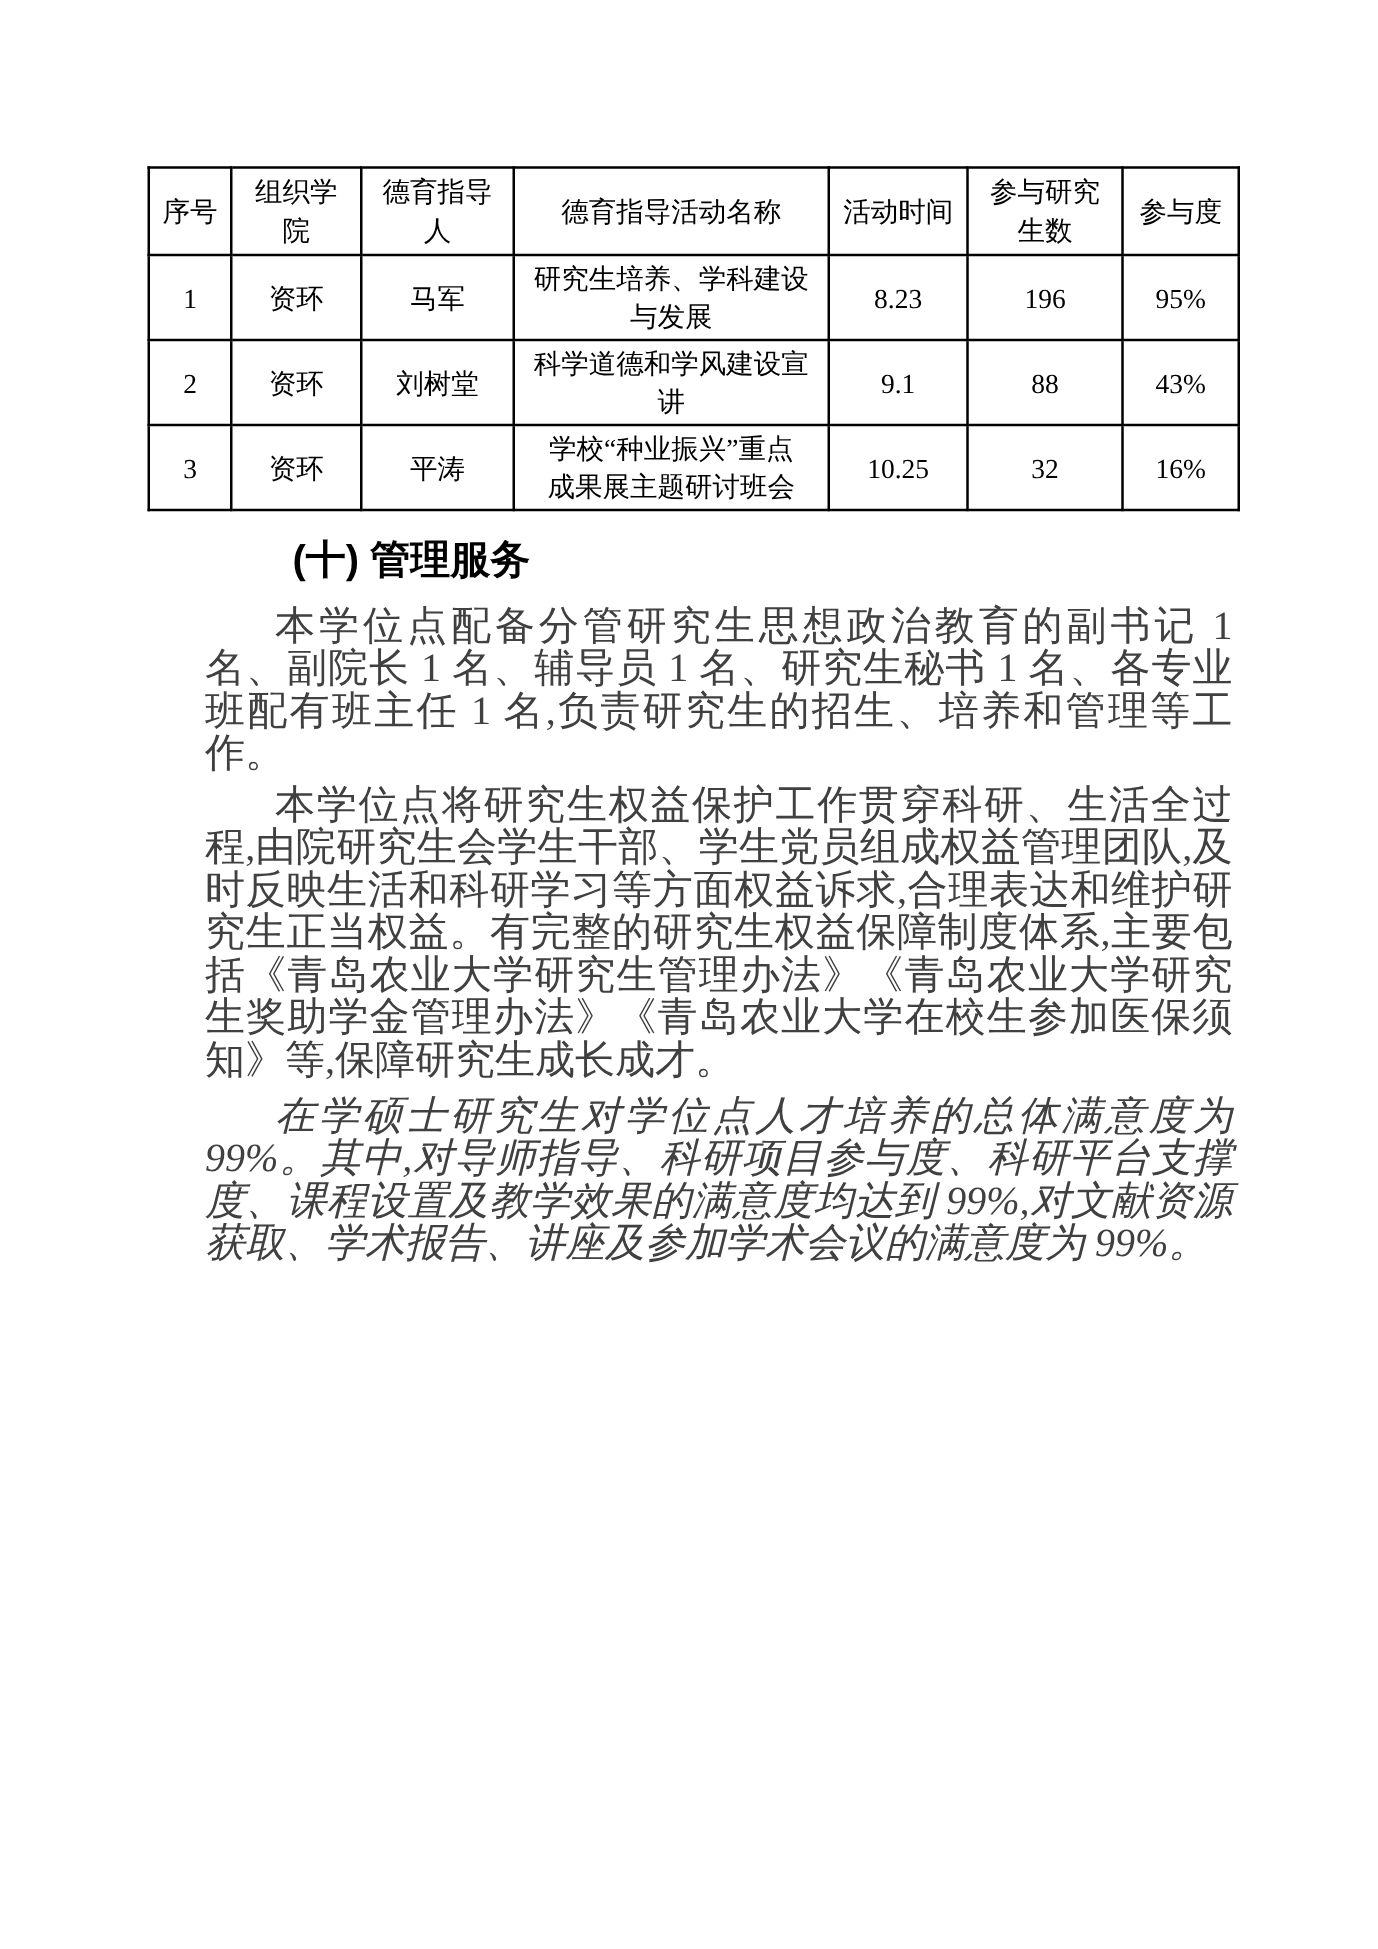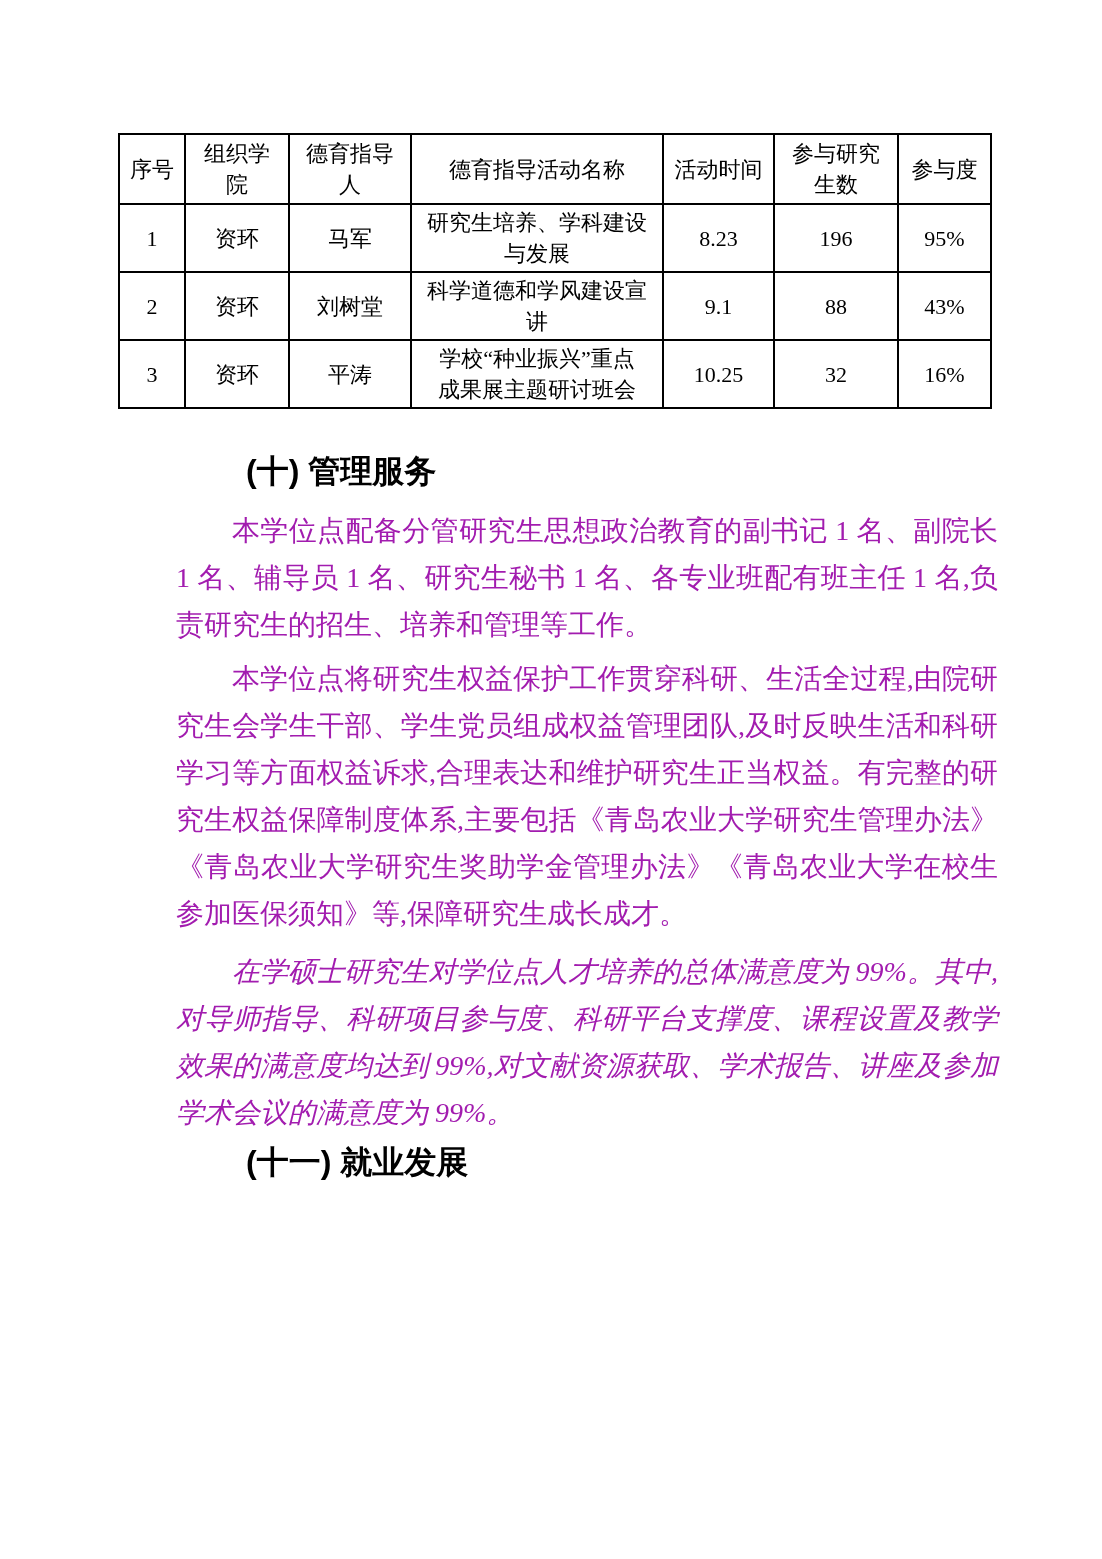--- a/index.html
+++ b/index.html
@@ -40,40 +40,39 @@
     box-sizing: border-box;
     font-family: "Liberation Serif", "DejaVu Serif", serif;
   }
   .doc-table thead tr { height: 70px; }
   .doc-table tbody tr { height: 67px; }
 
   
   .text-block {
     position: absolute;
     left: 164px;
-    top: 448px;
+    top: 424px;
     width: 822px;
-    margin-left: 12px;
   }
   .section-heading {
     margin: 0;
     padding-left: 70px;
     font-family: "Liberation Sans", "DejaVu Sans", sans-serif;
     font-weight: bold;
     font-size: 32px;
     line-height: 47px;
     color: #000000;
   }
   .body-par {
     margin: 0;
-    font-size: 28px;
-    line-height: 47px;
+    font-size: 32px;
+    line-height: 34px;
     text-align: justify;
     text-indent: 56px;
-    color: #a21caf;
+    color: #404040;
   }
   .par-1 { margin-top: 12px; }
   .par-2 { margin-top: 7px; }
   .par-3 { margin-top: 11px; font-style: italic; }
   .heading-2 { margin-top: 3px; }
   .par-4 { margin-top: 5px; }
 
   
   .page-number {
     position: absolute;
@@ -148,18 +147,17 @@
         <td>16%</td>
       </tr>
     </tbody>
   </table>
 
   <div class="text-block">
     <h2 class="section-heading heading-1">(十) 管理服务</h2>
     <p class="body-par par-1">本学位点配备分管研究生思想政治教育的副书记 1 名、副院长 1 名、辅导员 1 名、研究生秘书 1 名、各专业班配有班主任 1 名,负责研究生的招生、培养和管理等工作。</p>
     <p class="body-par par-2">本学位点将研究生权益保护工作贯穿科研、生活全过程,由院研究生会学生干部、学生党员组成权益管理团队,及时反映生活和科研学习等方面权益诉求,合理表达和维护研究生正当权益。有完整的研究生权益保障制度体系,主要包括《青岛农业大学研究生管理办法》《青岛农业大学研究生奖助学金管理办法》《青岛农业大学在校生参加医保须知》等,保障研究生成长成才。</p>
     <p class="body-par par-3">在学硕士研究生对学位点人才培养的总体满意度为 99%。其中,对导师指导、科研项目参与度、科研平台支撑度、课程设置及教学效果的满意度均达到 99%,对文献资源获取、学术报告、讲座及参加学术会议的满意度为 99%。</p>
-    <h2 class="section-heading heading-2">(十一) 就业发展</h2>
   </div>
 
   <div class="page-number">17</div>
 
 </div>
 
 </body></html>

